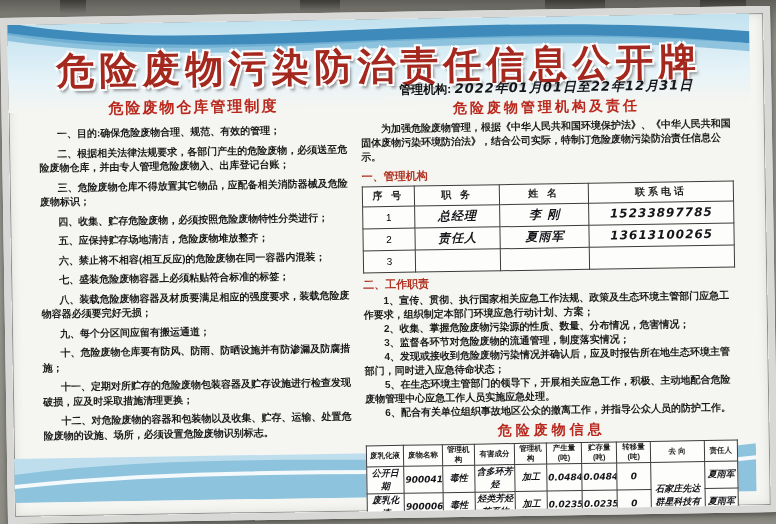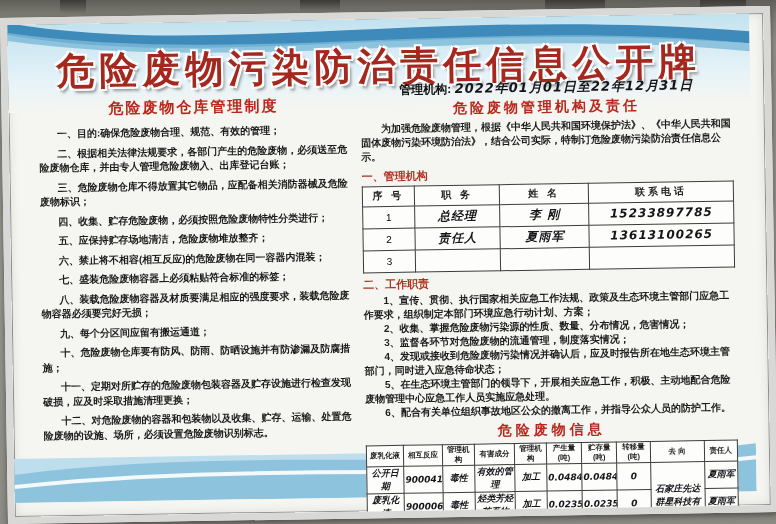--- a/index.html
+++ b/index.html
@@ -159,35 +159,35 @@
             <col style="width:8.5%">
           <col style="width:9.5%">
             <col style="width:9.5%">
             <col style="width:9%">
             <col style="width:14.5%">
             <col style="width:9%">
         </colgroup>
         <tbody>
             <tr>
           <th>废乳化液</th>
-          <th>相互反应</th>
+          <th>废物名称</th>
           <th>管理机构</th>
           <th>有害成分</th>
           <th>管理机构</th>
           <th>产生量(吨)</th>
           <th>贮存量(吨)</th>
           <th>转移量(吨)</th>
           <th>去 向</th>
           <th>责任人</th>
         </tr>
         <tr>
           <td class="handwrite">公开日期</td>
           <td class="handwrite">90004149</td>
           <td class="handwrite">毒性</td>
-          <td class="handwrite">有效的管理</td>
+          <td class="handwrite">含多环芳烃</td>
           <td class="handwrite">加工</td>
           <td class="handwrite num">0.0484</td>
           <td class="handwrite num">0.0484</td>
           <td class="handwrite num">0</td>
           <td class="handwrite" rowspan="3">石家庄先达群星科技有限公司</td>
           <td class="handwrite">夏雨军</td>
         </tr>
         <tr>
           <td class="handwrite">废乳化液</td>
           <td class="handwrite">90000609</td>

